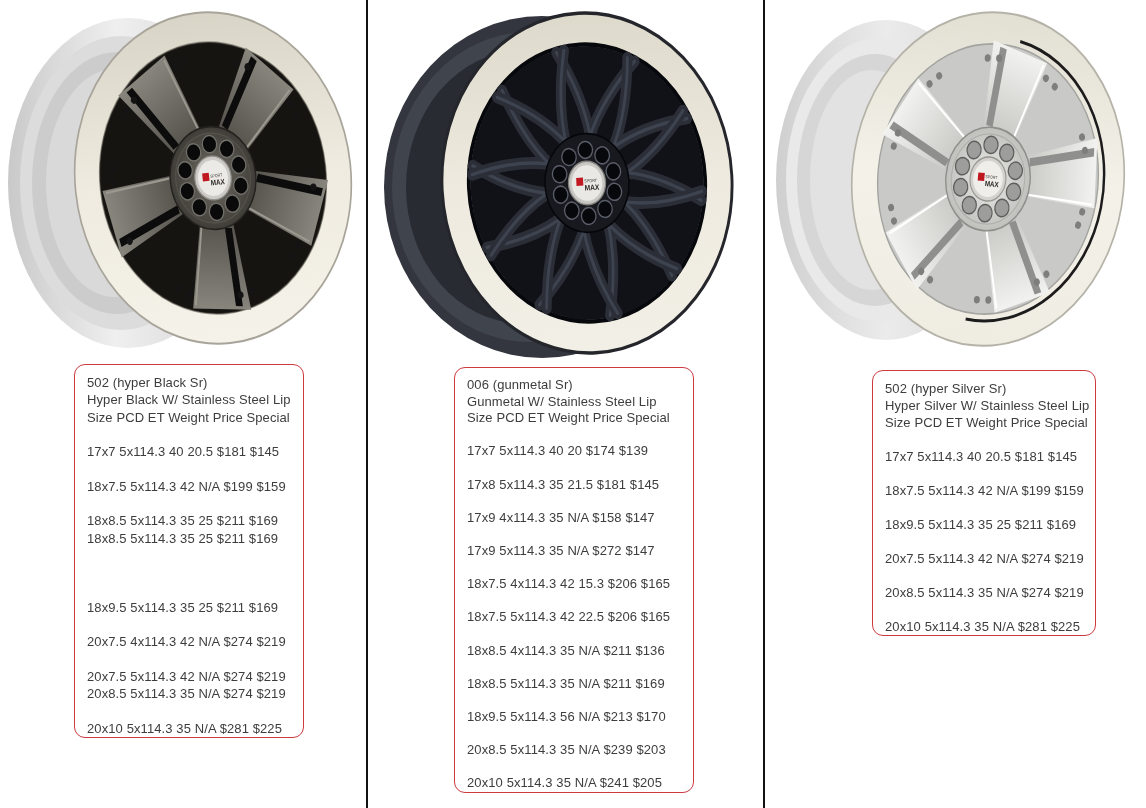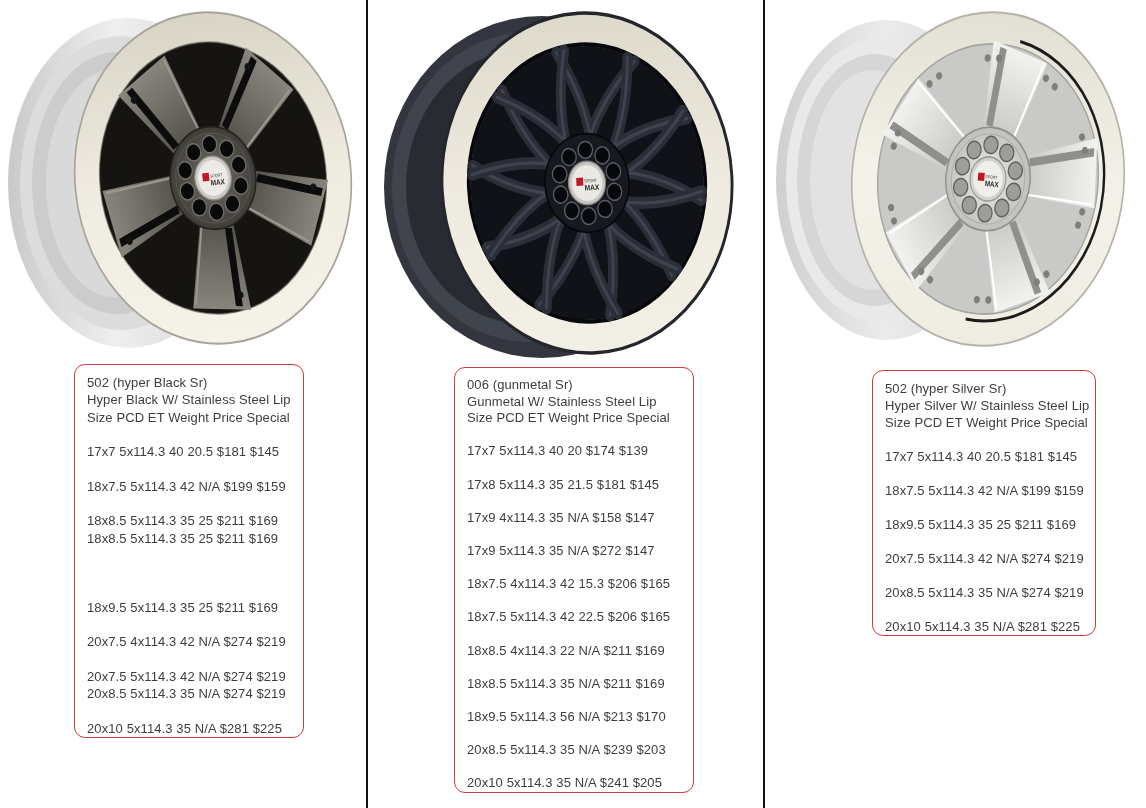--- a/index.html
+++ b/index.html
@@ -314,21 +314,21 @@
       <div class="line">17x8 5x114.3 35 21.5 $181 $145</div>
       <div class="line">&nbsp;</div>
       <div class="line">17x9 4x114.3 35 N/A $158 $147</div>
       <div class="line">&nbsp;</div>
       <div class="line">17x9 5x114.3 35 N/A $272 $147</div>
       <div class="line">&nbsp;</div>
       <div class="line">18x7.5 4x114.3 42 15.3 $206 $165</div>
       <div class="line">&nbsp;</div>
       <div class="line">18x7.5 5x114.3 42 22.5 $206 $165</div>
       <div class="line">&nbsp;</div>
-      <div class="line">18x8.5 4x114.3 22 N/A $211 $169</div>
+      <div class="line">18x8.5 4x114.3 35 N/A $211 $136</div>
       <div class="line">&nbsp;</div>
       <div class="line">18x8.5 5x114.3 35 N/A $211 $169</div>
       <div class="line">&nbsp;</div>
       <div class="line">18x9.5 5x114.3 56 N/A $213 $170</div>
       <div class="line">&nbsp;</div>
       <div class="line">20x8.5 5x114.3 35 N/A $239 $203</div>
       <div class="line">&nbsp;</div>
       <div class="line">20x10 5x114.3 35 N/A $241 $205</div>
     </div>
 

